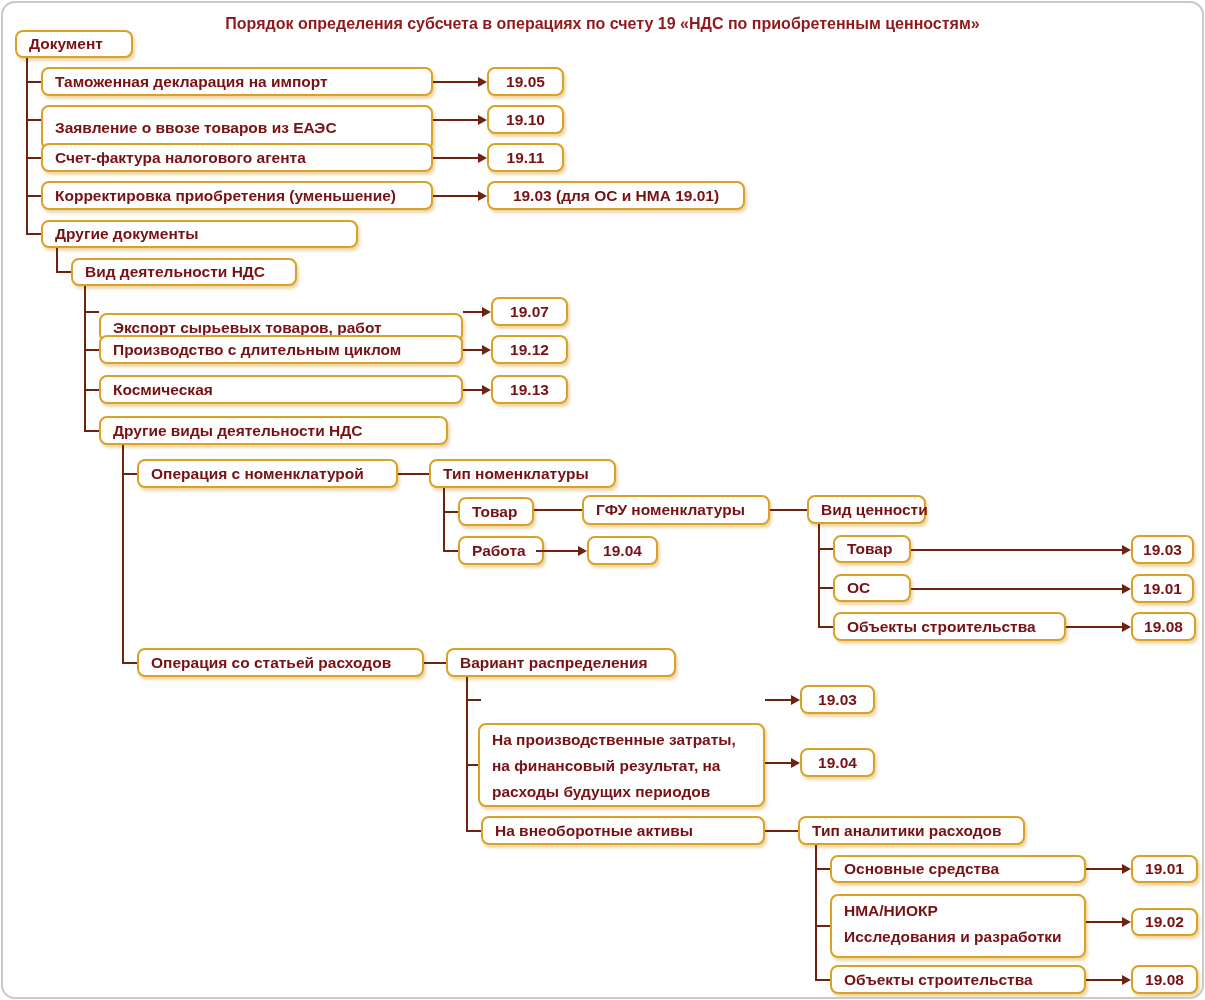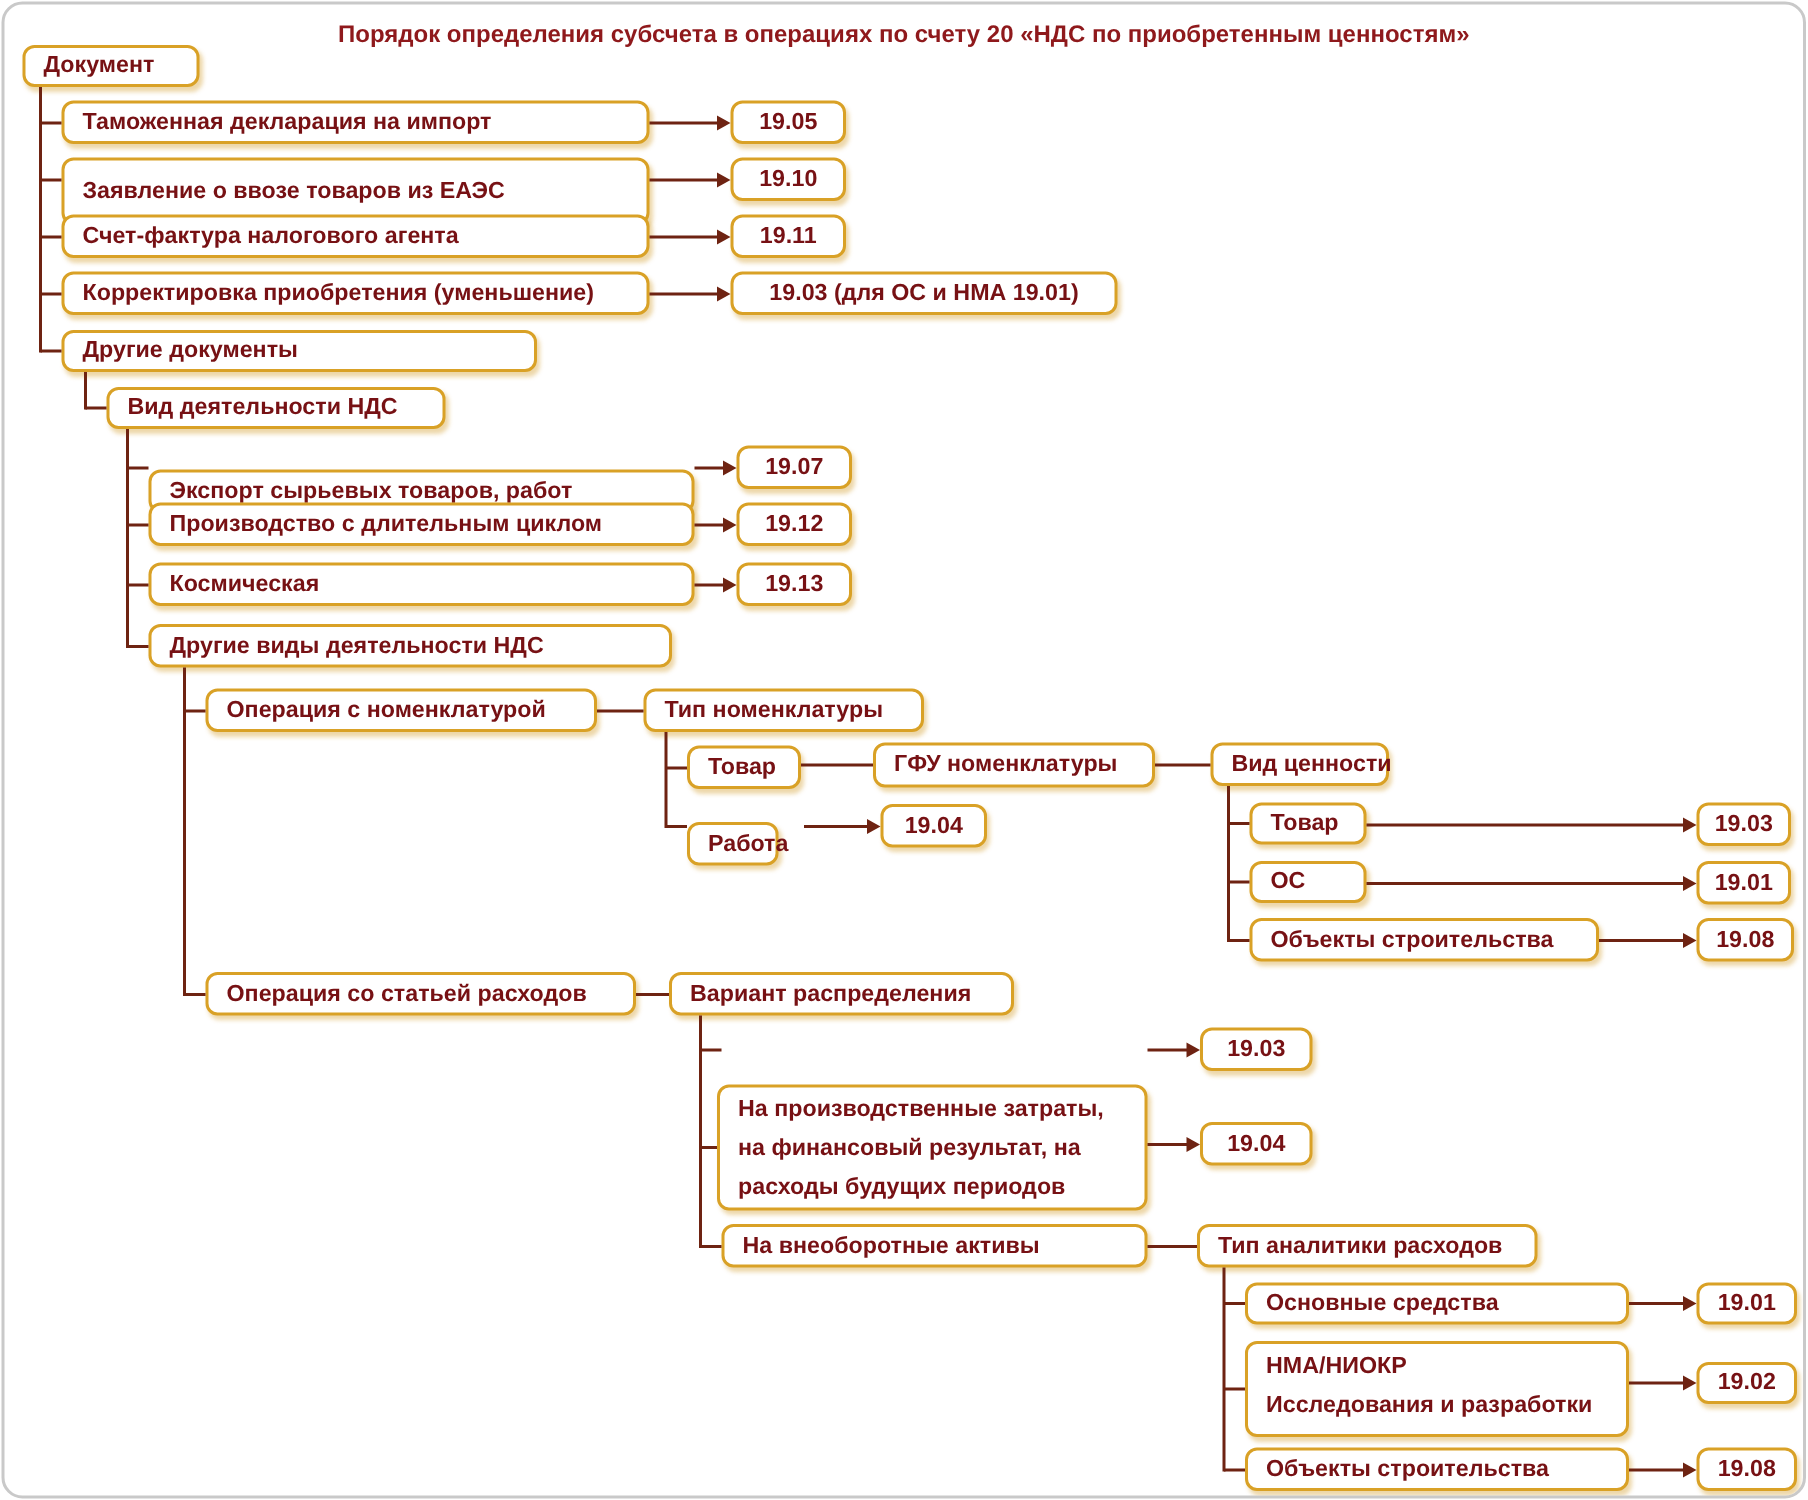--- a/index.html
+++ b/index.html
@@ -43,21 +43,21 @@
       <div class="box" style="left: 96px; top: 332px; width: 364px; height: 29px;">Производство с длительным циклом</div>
       <div class="box code" style="left: 488px; top: 332px; width: 77px; height: 29px;">19.12</div>
       <div class="box" style="left: 96px; top: 372px; width: 364px; height: 29px;">Космическая</div>
       <div class="box code" style="left: 488px; top: 372px; width: 77px; height: 29px;">19.13</div>
       <div class="box" style="left: 96px; top: 413px; width: 349px; height: 29px;">Другие виды деятельности НДС</div>
       <div class="box" style="left: 134px; top: 456px; width: 261px; height: 29px;">Операция с номенклатурой</div>
       <div class="box" style="left: 426px; top: 456px; width: 187px; height: 29px;">Тип номенклатуры</div>
       <div class="box" style="left: 455px; top: 494px; width: 76px; height: 29px;">Товар</div>
       <div class="box" style="left: 579px; top: 492px; width: 188px; height: 30px;">ГФУ номенклатуры</div>
       <div class="box" style="left: 804px; top: 492px; width: 119px; height: 29px;">Вид ценности</div>
-      <div class="box" style="left: 455px; top: 533px; width: 61px; height: 29px; margin-top: 12px;">Работа</div>
+      <div class="box" style="left: 455px; top: 533px; width: 86px; height: 29px;">Работа</div>
       <div class="box code" style="left: 584px; top: 533px; width: 71px; height: 29px;">19.04</div>
       <div class="box" style="left: 830px; top: 532px; width: 78px; height: 28px;">Товар</div>
       <div class="box code" style="left: 1128px; top: 532px; width: 63px; height: 29px;">19.03</div>
       <div class="box" style="left: 830px; top: 571px; width: 78px; height: 28px;">ОС</div>
       <div class="box code" style="left: 1128px; top: 571px; width: 63px; height: 29px;">19.01</div>
       <div class="box" style="left: 830px; top: 609px; width: 233px; height: 29px;">Объекты строительства</div>
       <div class="box code" style="left: 1128px; top: 609px; width: 65px; height: 29px;">19.08</div>
       <div class="box" style="left: 134px; top: 645px; width: 287px; height: 29px;">Операция со статьей расходов</div>
       <div class="box" style="left: 443px; top: 645px; width: 230px; height: 29px;">Вариант распределения</div>
       <div class="box code" style="left: 797px; top: 682px; width: 75px; height: 29px;">19.03</div>
@@ -140,14 +140,14 @@
       <div class="vl" style="left: 815px; top: 521px; height: 104px;"></div>
       <div class="hl" style="left: 464px; top: 696px; width: 14px;"></div>
       <div class="hl" style="left: 464px; top: 761px; width: 11px;"></div>
       <div class="hl" style="left: 464px; top: 827px; width: 14px;"></div>
       <div class="vl" style="left: 463px; top: 674px; height: 155px;"></div>
       <div class="hl" style="left: 813px; top: 865px; width: 14px;"></div>
       <div class="hl" style="left: 813px; top: 922px; width: 14px;"></div>
       <div class="hl" style="left: 813px; top: 976px; width: 14px;"></div>
       <div class="vl" style="left: 812px; top: 842px; height: 136px;"></div>
     </div>
-  <div id="title">Порядок определения субсчета в операциях по счету 20 «НДС по приобретенным ценностям»</div>
+  <div id="title">Порядок определения субсчета в операциях по счету 19 «НДС по приобретенным ценностям»</div>
 </div>
 
 </body></html>

